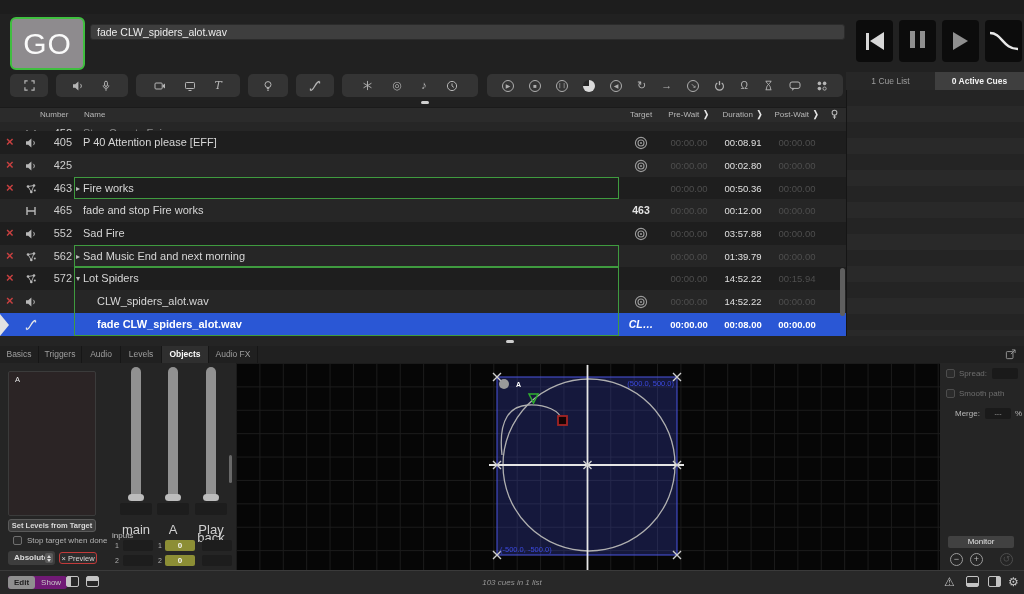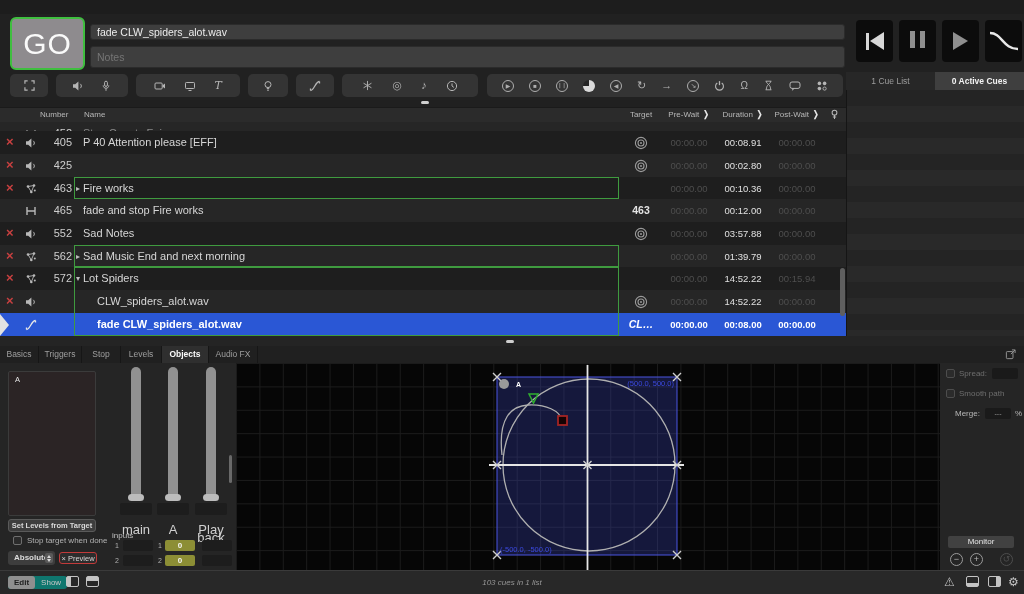--- a/index.html
+++ b/index.html
@@ -129,21 +129,21 @@
   .pfield{position:absolute;background:#1a1a1a;border-radius:2px;height:11px;}
   #merge-val{color:#9a9a9a;font-size:7px;text-align:center;line-height:11px;}
   #monitor-btn{position:absolute;left:948px;top:173px;width:66px;height:12px;background:#414141;border-radius:2px;
     color:#e5e5e5;font-size:8px;text-align:center;line-height:12px;}
   .circbtn{position:absolute;width:13px;height:13px;border:1px solid #9a9a9a;border-radius:50%;color:#b8b8b8;
     font-size:9px;text-align:center;line-height:11px;box-sizing:border-box;}
   .circbtn.dim{border-color:#4d4d4d;color:#4d4d4d;}
 
   
   #statusbar{position:absolute;left:0;top:570px;width:1024px;height:24px;background:#282828;border-top:1px solid #3a3a3a;box-sizing:border-box;}
-  #seg{position:absolute;left:8px;top:5px;height:13px;background:#0f766e;border-radius:3px;display:flex;font-size:8px;line-height:13px;}
+  #seg{position:absolute;left:8px;top:5px;height:13px;background:#701a75;border-radius:3px;display:flex;font-size:8px;line-height:13px;}
   #seg .on{background:#8f8f8f;color:#1d1d1d;font-weight:bold;border-radius:3px;padding:0 6px;}
   #seg .off{color:#c8c8c8;padding:0 6px;}
   .winic{position:absolute;top:5px;width:13px;height:11px;border:1.3px solid #c4c4c4;border-radius:2px;box-sizing:border-box;}
   .winic.left:before{content:"";position:absolute;left:0;top:0;width:4px;height:100%;background:#c4c4c4;}
   .winic.top:before{content:"";position:absolute;left:0;top:0;width:100%;height:3.5px;background:#c4c4c4;}
   .winic.bottom:before{content:"";position:absolute;left:0;bottom:0;width:100%;height:3.5px;background:#c4c4c4;}
   .winic.right:before{content:"";position:absolute;right:0;top:0;width:4px;height:100%;background:#c4c4c4;}
   #status-center{position:absolute;left:0;top:7px;width:100%;text-align:center;font-size:8px;color:#969696;font-style:italic;}
   .sic{position:absolute;top:4px;color:#c4c4c4;font-size:12px;line-height:14px;}
 </style>
@@ -231,21 +231,20 @@
       </symbol>
   </defs>
 </svg>
 
 <div id="app">
 
 
   <div id="header">
     <div id="go-btn">GO</div>
     <input id="cue-name" class="field" value="fade CLW_spiders_alot.wav" style="">
-    <input id="notes" class="field" placeholder="Notes" style="">
     <div class="tbtn" style="left:856px">
         <span class="skip">
           <b></b>
           <u></u>
         </span>
       </div>
     <div class="tbtn" style="left:899px">
         <span class="pausebars"><i></i><i></i></span>
       </div>
     <div class="tbtn" style="left:942px">
@@ -425,21 +424,21 @@
       <span class="cell c-status">×</span>
       <span class="cell c-type">
           <svg width="12" height="12" style="color:#b8b8b8">
             <use href="#ic-group"></use>
           </svg>
         </span>
       <span class="cell c-num">463</span>
       <span class="cell c-disc">▸</span>
       <span class="cell c-name">Fire works</span>
       <span class="cell time dim c-pre">00:00.00</span>
-      <span class="cell time c-dur">00:10.36</span>
+      <span class="cell time c-dur">00:50.36</span>
       <span class="cell time dim c-post">00:00.00</span>
     </div>
 
     <div class="row light" style="top:99px">
       <span class="cell c-type">
           <svg width="12" height="12" style="color:#b8b8b8">
             <use href="#ic-fadeh"></use>
           </svg>
         </span>
       <span class="cell c-num">465</span>
@@ -451,21 +450,21 @@
     </div>
 
     <div class="row dark" style="top:122px">
       <span class="cell c-status">×</span>
       <span class="cell c-type">
           <svg width="12" height="12" style="color:#b8b8b8">
             <use href="#ic-speaker"></use>
           </svg>
         </span>
       <span class="cell c-num">552</span>
-      <span class="cell c-name">Sad Notes</span>
+      <span class="cell c-name">Sad Fire</span>
       <span class="cell c-target">
           <svg width="14" height="14" style="color:#9a9a9a;margin:0 auto">
             <use href="#ic-bullseye"></use>
           </svg>
         </span>
       <span class="cell time dim c-pre">00:00.00</span>
       <span class="cell time c-dur">03:57.88</span>
       <span class="cell time dim c-post">00:00.00</span>
     </div>
 
@@ -538,21 +537,21 @@
     <div id="list-scroll"></div>
   </div>
 
   <div id="divider">
     <div class="hdl" style="left:506px;top:4px"></div>
   </div>
 
   <div id="insp-tabs">
     <div class="itab" style="width:38px">Basics</div>
     <div class="itab" style="width:42px">Triggers</div>
-    <div class="itab" style="width:38px">Stop</div>
+    <div class="itab" style="width:38px">Audio</div>
     <div class="itab" style="width:40px">Levels</div>
     <div class="itab active" style="width:46px">Objects</div>
     <div class="itab" style="width:48px">Audio FX</div>
     <span style="position:absolute;right:8px;top:3px">
         <svg width="11" height="11" style="color:#9a9a9a">
           <use href="#ic-open"></use>
         </svg>
       </span>
   </div>
 

